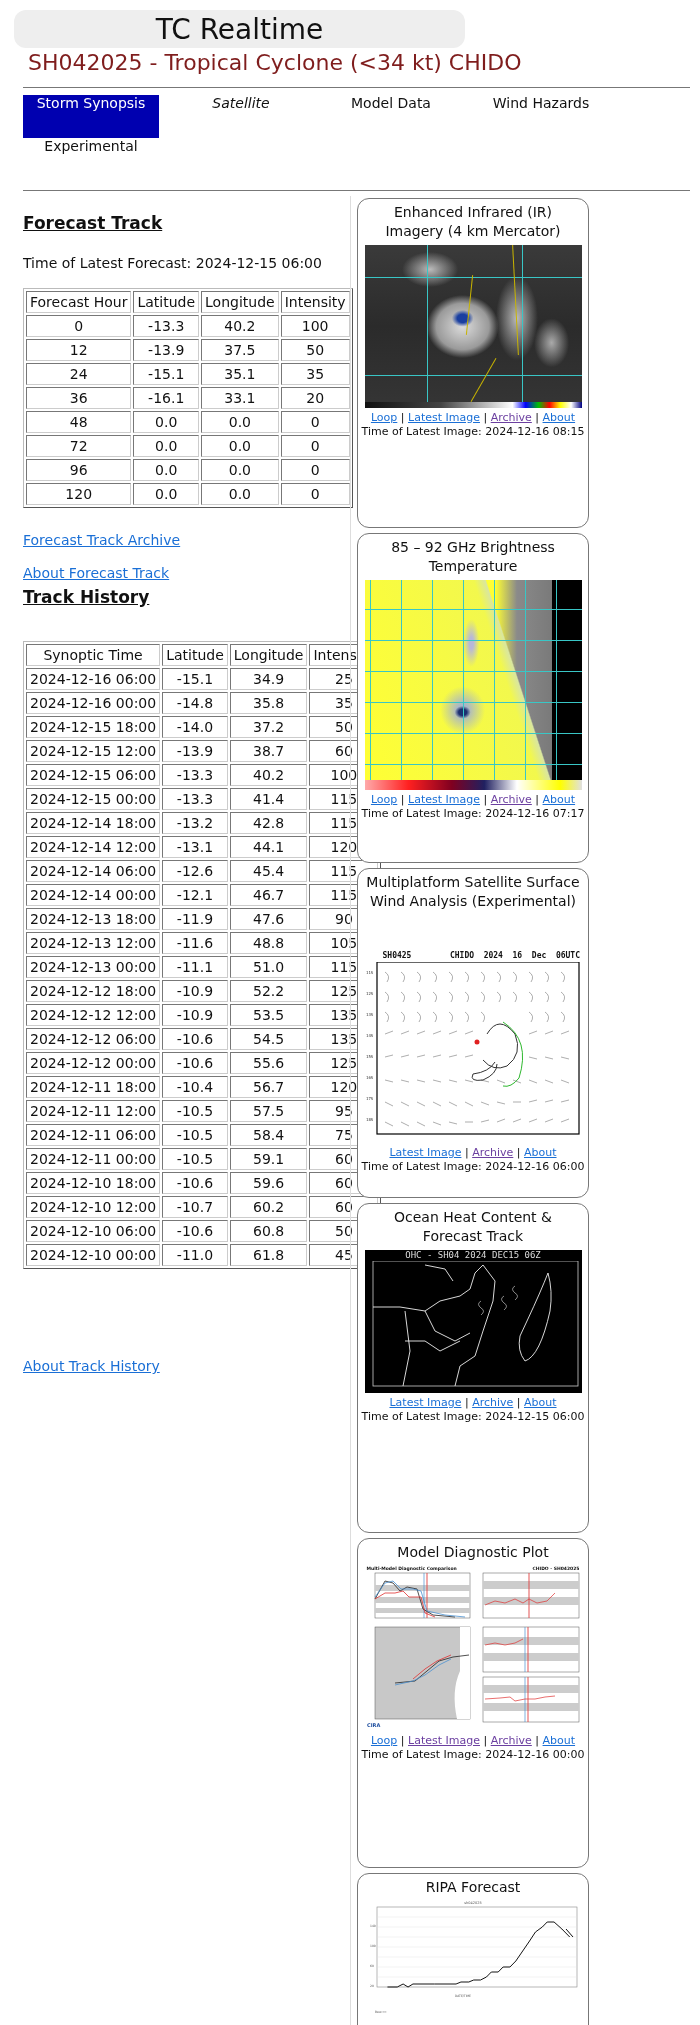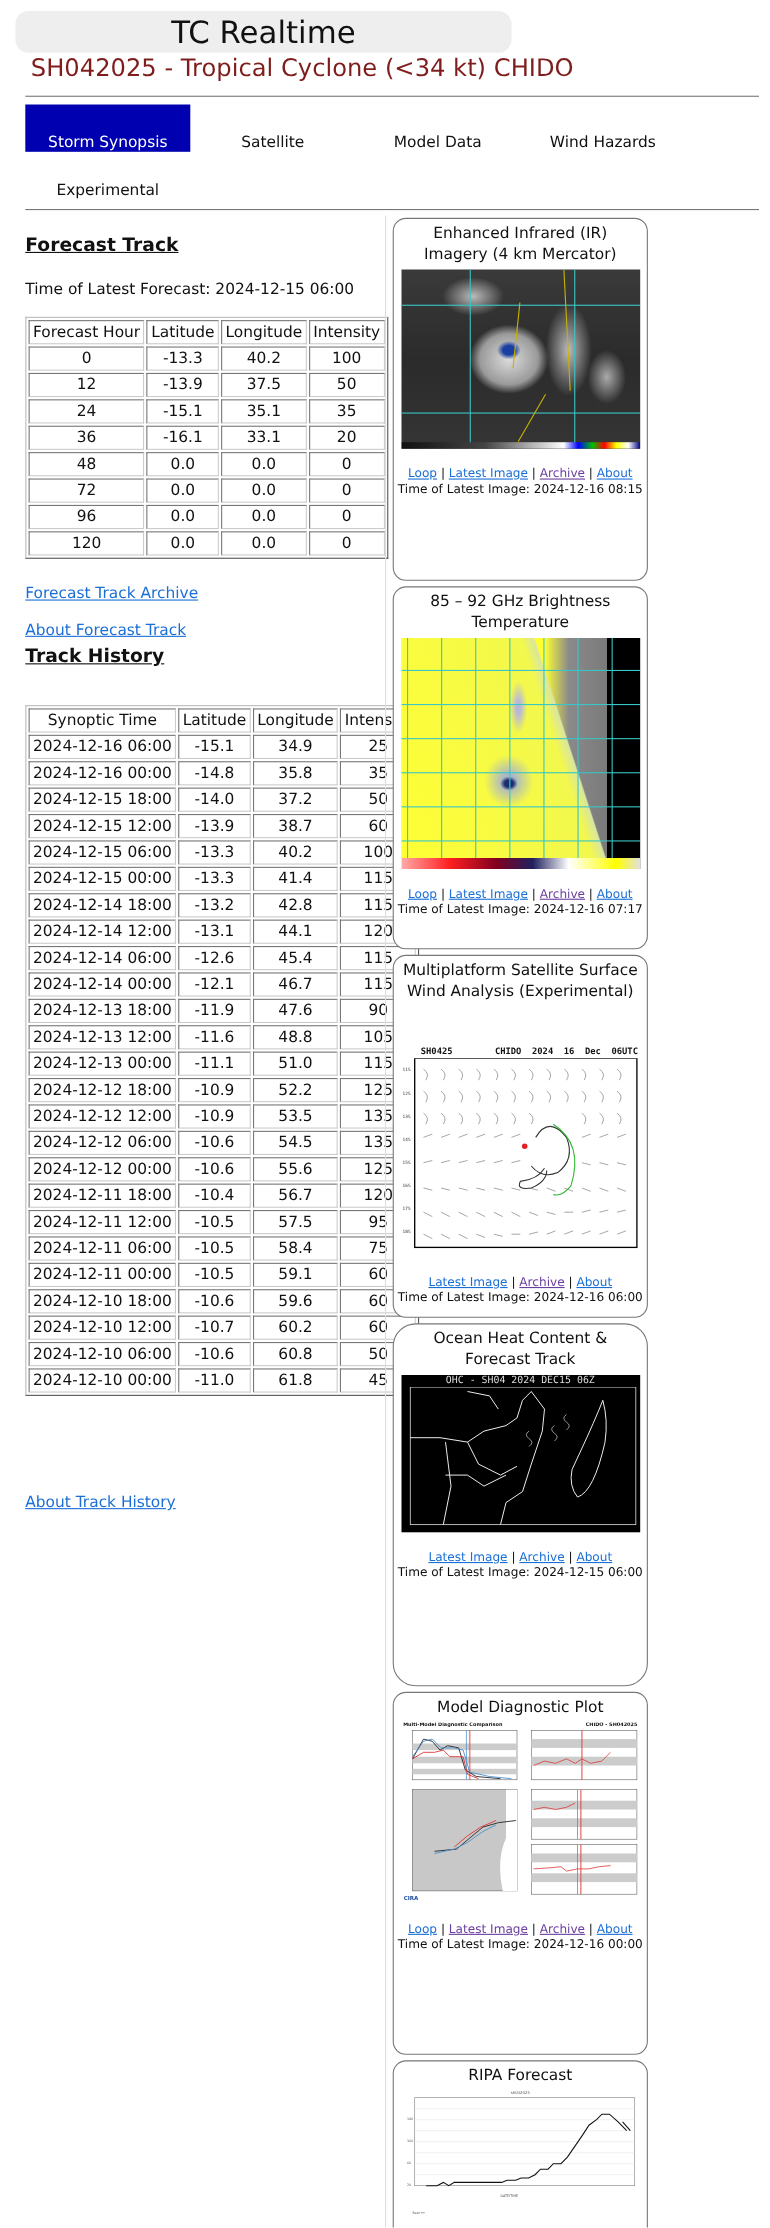--- a/index.html
+++ b/index.html
@@ -20,22 +20,22 @@
     font-size: 28px; color: #111;
   }
   .storm-title {
     position: absolute; left: 28px; top: 50px; font-size: 22px; color: #7f1d1d;
     white-space: nowrap;
   }
   .hr { position: absolute; left: 23px; width: 667px; height: 0; border-top: 1.5px solid #777; }
 
   .nav { position: absolute; left: 23px; top: 95px; width: 667px; }
   .nav-item {
-    position: absolute; width: 150px; height: 43px;
-    display: flex; align-items: flex-end; justify-content: center;
+    position: absolute; width: 136px; height: 43px;
+    display: flex; align-items: flex-start; justify-content: center;
     font-size: 14px; color: #111; cursor: pointer;
   }
   .nav-item.active { background: #0000b0; color: #fff; }
 
   .left-col { position: absolute; left: 23px; top: 198px; width: 320px; }
   .section-title {
     font-size: 17px; text-decoration: underline; color: #111; margin: 0;
     position: absolute; left: 0; white-space: nowrap;
   }
   .meta-text { position: absolute; left: 0; font-size: 14px; white-space: nowrap; }
@@ -62,21 +62,21 @@
 
   .vsep { position: absolute; left: 350px; top: 196px; width: 0; height: 1829px; border-left: 1px solid #ddd; }
 
   .card {
     position: absolute; left: 357px; width: 232px; height: 330px;
     border: 1.5px solid #777; border-radius: 12px; background: #fff;
     text-align: center; overflow: hidden;
   }
   .card-title { font-size: 14px; line-height: 19px; margin: 4px 6px 4px; color: #111; }
   .card-img { display: block; margin: 0 auto; width: 217px; position: relative; overflow: hidden; }
-  .card-links { font-size: 11px; margin-top: 16px; color: #111; }
+  .card-links { font-size: 11px; margin-top: 3px; color: #111; }
   .card-time { font-size: 11px; color: #111; margin-top: 1px; }
 
   
   .img-ir {
     height: 163px;
     background:
       radial-gradient(ellipse 18px 14px at 45% 45%, #1a3fa0 30%, transparent 60%),
       radial-gradient(ellipse 48px 42px at 45% 50%, #dcdcdc 0%, #9a9a9a 55%, transparent 75%),
       radial-gradient(ellipse 30px 60px at 70% 45%, #bbbbbb 0%, transparent 70%),
       radial-gradient(ellipse 25px 35px at 86% 60%, #aaaaaa 0%, transparent 70%),
@@ -120,21 +120,21 @@
 <div class="site-header">
   <span>TC Realtime</span>
 </div>
 <div class="storm-title">SH042025 - Tropical Cyclone (&lt;34 kt) CHIDO</div>
 <div class="hr" style="top:87px;"></div>
 
 <div class="nav">
   <div class="nav-item active" style="left:0; top:0;">
       <span>Storm Synopsis</span>
     </div>
-  <div class="nav-item" style="left:150px; top:0;">
+  <div class="nav-item" style="left:150px; top:0;font-style:italic;">
       <span>Satellite</span>
     </div>
   <div class="nav-item" style="left:300px; top:0;">
       <span>Model Data</span>
     </div>
   <div class="nav-item" style="left:450px; top:0;">
       <span>Wind Hazards</span>
     </div>
   <div class="nav-item" style="left:0; top:43px;">
       <span>Experimental</span>
@@ -463,21 +463,21 @@
       
       
     </div>
   </div>
   <div class="card-links">
     <a href="#">Latest Image</a><span> | </span><a href="#" class="visited">Archive</a><span> | </span><a href="#">About</a>
   </div>
   <div class="card-time">Time of Latest Image: 2024-12-16 06:00</div>
 </div>
 
-<div class="card" style="top:1203px;border-radius:21px;">
+<div class="card" style="top:1203px;">
   <div class="card-title">Ocean Heat Content &amp; Forecast Track</div>
   <div class="card-img img-ohc">
     <div style="color:#ddd; font-family:'DejaVu Sans Mono',monospace; font-size:9px; line-height:11px; text-align:center;">OHC - SH04 2024 DEC15 06Z</div>
     <svg width="217" height="132" viewBox="0 0 217 132">
       <rect x="8" y="0" width="205" height="125" fill="#000" stroke="#ccc" stroke-width="0.8"></rect>
       <g stroke="#eee" stroke-width="0.9" fill="none">
         <path d="M8 46 L35 46 L60 50 L75 40 L95 35 L105 28 L110 12 L118 4 L130 20 L128 40 L118 70 L110 95 L95 105 L90 125"></path>
         <path d="M40 50 L45 90 L38 125 M40 80 L60 80 L75 90 L95 80"></path>
         <path d="M60 50 L70 70 L90 80 L105 72"></path>
         <path d="M162 60 Q176 30 183 12 Q188 30 185 50 Q175 95 160 100 Q152 90 155 75 Z"></path>

